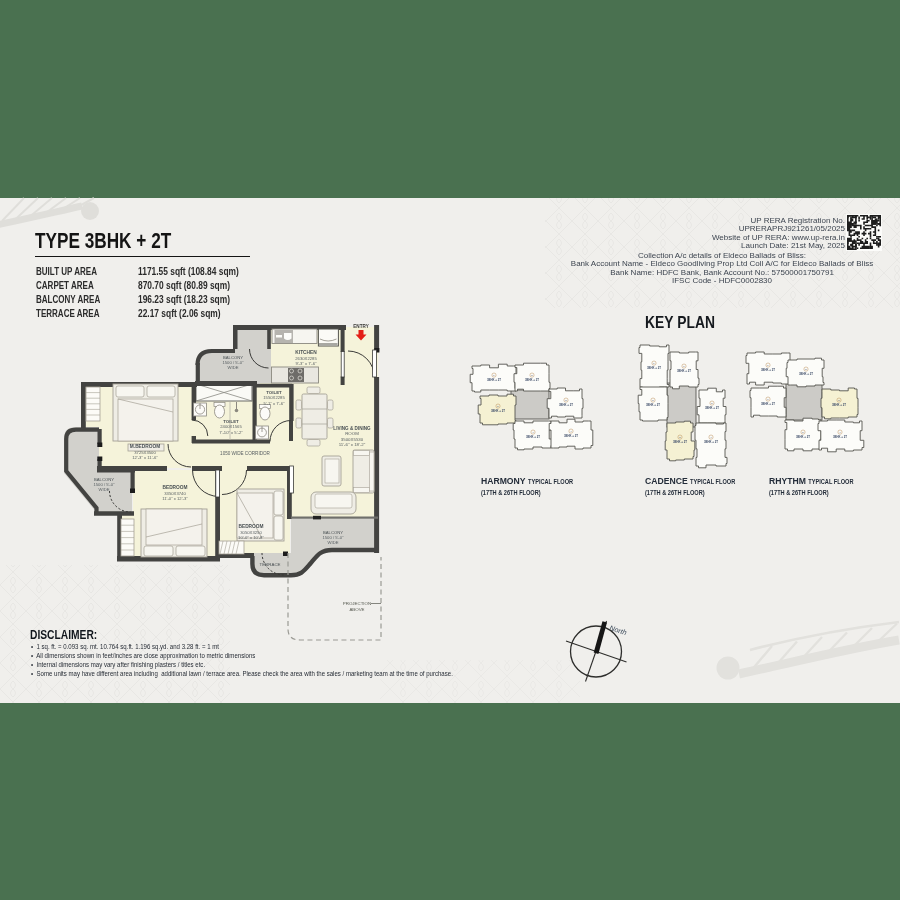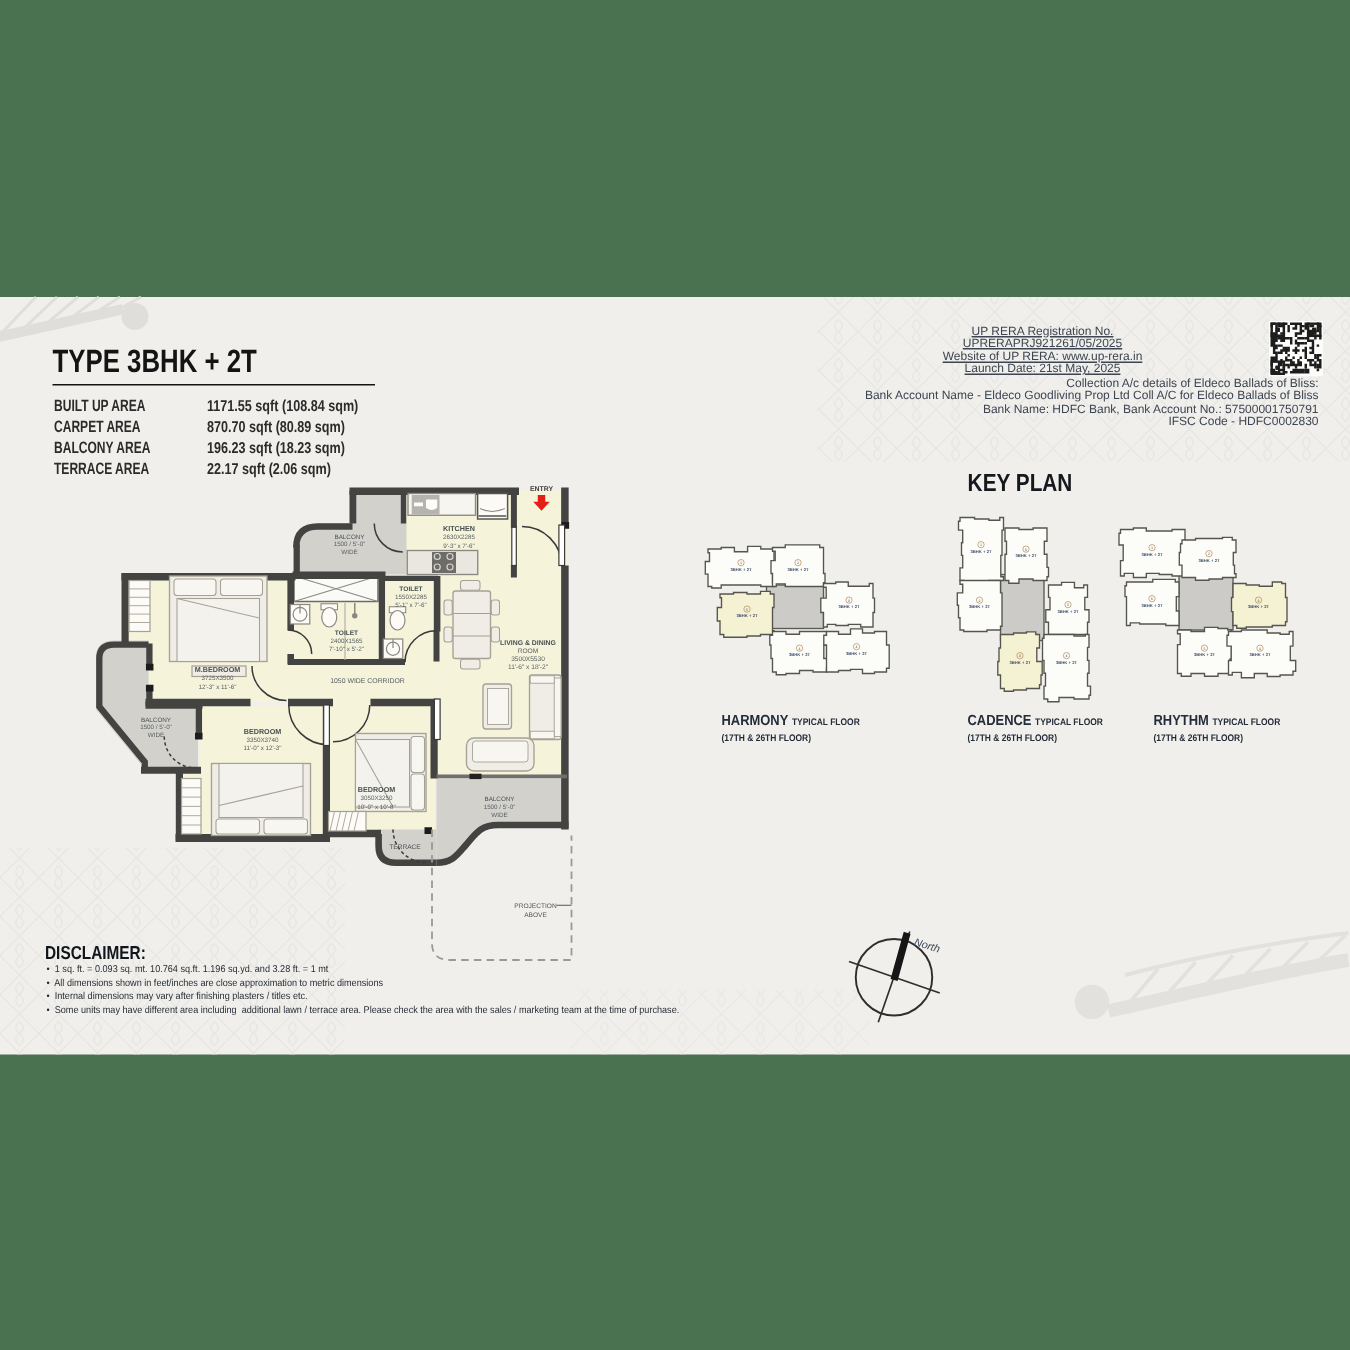--- a/index.html
+++ b/index.html
@@ -52,24 +52,24 @@
 
 <div class="abs" style="left:35px;top:229px;font-size:21.5px;font-weight:bold;color:#141414;transform:scaleX(0.80);transform-origin:left top;white-space:nowrap;">TYPE 3BHK + 2T</div>
 
 <div class="abs" style="left:35px;top:255.7px;width:215px;height:1.7px;background:#141414;"></div>
 
 <div class="abs" style="left:36px;top:264px;font-size:11px;color:#2b2b2b;line-height:14.1px;font-weight:bold;transform:scaleX(0.73);transform-origin:left top;white-space:nowrap;">
 BUILT UP AREA<br>CARPET AREA<br>BALCONY AREA<br>TERRACE AREA</div>
 <div class="abs" style="left:138px;top:264px;font-size:10.5px;color:#2b2b2b;line-height:14.1px;font-weight:bold;transform:scaleX(0.80);transform-origin:left top;white-space:nowrap;">
 1171.55 sqft (108.84 sqm)<br>870.70 sqft (80.89 sqm)<br>196.23 sqft (18.23 sqm)<br>22.17 sqft (2.06 sqm)</div>
 
-<div class="abs" style="left:545px;top:216.5px;width:300px;text-align:center;font-size:8px;line-height:8.5px;color:#3d4550;text-decoration:underline;">
+<div class="abs" style="left:545px;top:216.5px;width:300px;text-align:right;font-size:8px;line-height:8.5px;color:#3d4550;">
 UP RERA Registration No.<br>UPRERAPRJ921261/05/2025<br>Website of UP RERA: www.up-rera.in<br>Launch Date: 21st May, 2025</div>
 
-<div class="abs" style="left:565px;top:251.5px;width:314px;text-align:right;font-size:8px;line-height:8.6px;color:#3d4550;">
+<div class="abs" style="left:565px;top:251.5px;width:314px;text-align:center;font-size:8px;line-height:8.6px;color:#3d4550;">
 Collection A/c details of Eldeco Ballads of Bliss:<br>Bank Account Name - Eldeco Goodliving Prop Ltd Coll A/C for Eldeco Ballads of Bliss<br>Bank Name: HDFC Bank, Bank Account No.: 57500001750791<br>IFSC Code - HDFC0002830</div>
 
 <svg class="abs" style="left:846px;top:214px" width="36" height="37" viewBox="0 0 36 37">
 <rect x="0" y="0" width="36" height="37" fill="#fcfcfa"></rect>
 <path d="M1.0 1.0h1.62v1.62h-1.62zM2.6 1.0h1.62v1.62h-1.62zM5.9 1.0h1.62v1.62h-1.62zM9.1 1.0h1.62v1.62h-1.62zM10.7 1.0h1.62v1.62h-1.62zM14.0 1.0h1.62v1.62h-1.62zM15.6 1.0h1.62v1.62h-1.62zM17.2 1.0h1.62v1.62h-1.62zM18.8 1.0h1.62v1.62h-1.62zM20.4 1.0h1.62v1.62h-1.62zM23.7 1.0h1.62v1.62h-1.62zM25.3 1.0h1.62v1.62h-1.62zM31.8 1.0h1.62v1.62h-1.62zM1.0 2.6h1.62v1.62h-1.62zM4.2 2.6h1.62v1.62h-1.62zM5.9 2.6h1.62v1.62h-1.62zM7.5 2.6h1.62v1.62h-1.62zM9.1 2.6h1.62v1.62h-1.62zM12.3 2.6h1.62v1.62h-1.62zM17.2 2.6h1.62v1.62h-1.62zM20.4 2.6h1.62v1.62h-1.62zM22.0 2.6h1.62v1.62h-1.62zM23.7 2.6h1.62v1.62h-1.62zM26.9 2.6h1.62v1.62h-1.62zM28.5 2.6h1.62v1.62h-1.62zM31.8 2.6h1.62v1.62h-1.62zM33.4 2.6h1.62v1.62h-1.62zM4.2 4.2h1.62v1.62h-1.62zM12.3 4.2h1.62v1.62h-1.62zM15.6 4.2h1.62v1.62h-1.62zM17.2 4.2h1.62v1.62h-1.62zM20.4 4.2h1.62v1.62h-1.62zM23.7 4.2h1.62v1.62h-1.62zM31.8 4.2h1.62v1.62h-1.62zM4.2 5.9h1.62v1.62h-1.62zM12.3 5.9h1.62v1.62h-1.62zM20.4 5.9h1.62v1.62h-1.62zM22.0 5.9h1.62v1.62h-1.62zM25.3 5.9h1.62v1.62h-1.62zM26.9 5.9h1.62v1.62h-1.62zM28.5 5.9h1.62v1.62h-1.62zM30.1 5.9h1.62v1.62h-1.62zM31.8 5.9h1.62v1.62h-1.62zM1.0 7.5h1.62v1.62h-1.62zM2.6 7.5h1.62v1.62h-1.62zM4.2 7.5h1.62v1.62h-1.62zM7.5 7.5h1.62v1.62h-1.62zM9.1 7.5h1.62v1.62h-1.62zM17.2 7.5h1.62v1.62h-1.62zM18.8 7.5h1.62v1.62h-1.62zM20.4 7.5h1.62v1.62h-1.62zM25.3 7.5h1.62v1.62h-1.62zM26.9 7.5h1.62v1.62h-1.62zM28.5 7.5h1.62v1.62h-1.62zM30.1 7.5h1.62v1.62h-1.62zM1.0 9.1h1.62v1.62h-1.62zM2.6 9.1h1.62v1.62h-1.62zM4.2 9.1h1.62v1.62h-1.62zM5.9 9.1h1.62v1.62h-1.62zM17.2 9.1h1.62v1.62h-1.62zM25.3 9.1h1.62v1.62h-1.62zM26.9 9.1h1.62v1.62h-1.62zM28.5 9.1h1.62v1.62h-1.62zM31.8 9.1h1.62v1.62h-1.62zM33.4 9.1h1.62v1.62h-1.62zM1.0 10.7h1.62v1.62h-1.62zM2.6 10.7h1.62v1.62h-1.62zM4.2 10.7h1.62v1.62h-1.62zM5.9 10.7h1.62v1.62h-1.62zM7.5 10.7h1.62v1.62h-1.62zM9.1 10.7h1.62v1.62h-1.62zM10.7 10.7h1.62v1.62h-1.62zM12.3 10.7h1.62v1.62h-1.62zM14.0 10.7h1.62v1.62h-1.62zM18.8 10.7h1.62v1.62h-1.62zM20.4 10.7h1.62v1.62h-1.62zM22.0 10.7h1.62v1.62h-1.62zM23.7 10.7h1.62v1.62h-1.62zM25.3 10.7h1.62v1.62h-1.62zM30.1 10.7h1.62v1.62h-1.62zM33.4 10.7h1.62v1.62h-1.62zM1.0 12.3h1.62v1.62h-1.62zM2.6 12.3h1.62v1.62h-1.62zM4.2 12.3h1.62v1.62h-1.62zM7.5 12.3h1.62v1.62h-1.62zM9.1 12.3h1.62v1.62h-1.62zM14.0 12.3h1.62v1.62h-1.62zM17.2 12.3h1.62v1.62h-1.62zM25.3 12.3h1.62v1.62h-1.62zM26.9 12.3h1.62v1.62h-1.62zM28.5 12.3h1.62v1.62h-1.62zM1.0 14.0h1.62v1.62h-1.62zM2.6 14.0h1.62v1.62h-1.62zM14.0 14.0h1.62v1.62h-1.62zM17.2 14.0h1.62v1.62h-1.62zM18.8 14.0h1.62v1.62h-1.62zM20.4 14.0h1.62v1.62h-1.62zM22.0 14.0h1.62v1.62h-1.62zM23.7 14.0h1.62v1.62h-1.62zM28.5 14.0h1.62v1.62h-1.62zM1.0 15.6h1.62v1.62h-1.62zM2.6 15.6h1.62v1.62h-1.62zM4.2 15.6h1.62v1.62h-1.62zM5.9 15.6h1.62v1.62h-1.62zM7.5 15.6h1.62v1.62h-1.62zM18.8 15.6h1.62v1.62h-1.62zM28.5 15.6h1.62v1.62h-1.62zM31.8 15.6h1.62v1.62h-1.62zM2.6 17.2h1.62v1.62h-1.62zM4.2 17.2h1.62v1.62h-1.62zM9.1 17.2h1.62v1.62h-1.62zM10.7 17.2h1.62v1.62h-1.62zM12.3 17.2h1.62v1.62h-1.62zM17.2 17.2h1.62v1.62h-1.62zM23.7 17.2h1.62v1.62h-1.62zM26.9 17.2h1.62v1.62h-1.62zM28.5 17.2h1.62v1.62h-1.62zM2.6 18.8h1.62v1.62h-1.62zM7.5 18.8h1.62v1.62h-1.62zM9.1 18.8h1.62v1.62h-1.62zM10.7 18.8h1.62v1.62h-1.62zM12.3 18.8h1.62v1.62h-1.62zM15.6 18.8h1.62v1.62h-1.62zM17.2 18.8h1.62v1.62h-1.62zM18.8 18.8h1.62v1.62h-1.62zM22.0 18.8h1.62v1.62h-1.62zM23.7 18.8h1.62v1.62h-1.62zM28.5 18.8h1.62v1.62h-1.62zM2.6 20.4h1.62v1.62h-1.62zM4.2 20.4h1.62v1.62h-1.62zM5.9 20.4h1.62v1.62h-1.62zM7.5 20.4h1.62v1.62h-1.62zM10.7 20.4h1.62v1.62h-1.62zM17.2 20.4h1.62v1.62h-1.62zM23.7 20.4h1.62v1.62h-1.62zM26.9 20.4h1.62v1.62h-1.62zM28.5 20.4h1.62v1.62h-1.62zM4.2 22.0h1.62v1.62h-1.62zM12.3 22.0h1.62v1.62h-1.62zM23.7 22.0h1.62v1.62h-1.62zM30.1 22.0h1.62v1.62h-1.62zM31.8 22.0h1.62v1.62h-1.62zM33.4 22.0h1.62v1.62h-1.62zM1.0 23.7h1.62v1.62h-1.62zM2.6 23.7h1.62v1.62h-1.62zM4.2 23.7h1.62v1.62h-1.62zM10.7 23.7h1.62v1.62h-1.62zM15.6 23.7h1.62v1.62h-1.62zM20.4 23.7h1.62v1.62h-1.62zM23.7 23.7h1.62v1.62h-1.62zM30.1 23.7h1.62v1.62h-1.62zM31.8 23.7h1.62v1.62h-1.62zM1.0 25.3h1.62v1.62h-1.62zM2.6 25.3h1.62v1.62h-1.62zM4.2 25.3h1.62v1.62h-1.62zM7.5 25.3h1.62v1.62h-1.62zM10.7 25.3h1.62v1.62h-1.62zM12.3 25.3h1.62v1.62h-1.62zM14.0 25.3h1.62v1.62h-1.62zM18.8 25.3h1.62v1.62h-1.62zM25.3 25.3h1.62v1.62h-1.62zM26.9 25.3h1.62v1.62h-1.62zM28.5 25.3h1.62v1.62h-1.62zM31.8 25.3h1.62v1.62h-1.62zM33.4 25.3h1.62v1.62h-1.62zM1.0 26.9h1.62v1.62h-1.62zM5.9 26.9h1.62v1.62h-1.62zM7.5 26.9h1.62v1.62h-1.62zM14.0 26.9h1.62v1.62h-1.62zM15.6 26.9h1.62v1.62h-1.62zM18.8 26.9h1.62v1.62h-1.62zM20.4 26.9h1.62v1.62h-1.62zM26.9 26.9h1.62v1.62h-1.62zM30.1 26.9h1.62v1.62h-1.62zM33.4 26.9h1.62v1.62h-1.62zM1.0 28.5h1.62v1.62h-1.62zM5.9 28.5h1.62v1.62h-1.62zM7.5 28.5h1.62v1.62h-1.62zM10.7 28.5h1.62v1.62h-1.62zM12.3 28.5h1.62v1.62h-1.62zM14.0 28.5h1.62v1.62h-1.62zM15.6 28.5h1.62v1.62h-1.62zM17.2 28.5h1.62v1.62h-1.62zM18.8 28.5h1.62v1.62h-1.62zM20.4 28.5h1.62v1.62h-1.62zM23.7 28.5h1.62v1.62h-1.62zM26.9 28.5h1.62v1.62h-1.62zM28.5 28.5h1.62v1.62h-1.62zM30.1 28.5h1.62v1.62h-1.62zM31.8 28.5h1.62v1.62h-1.62zM33.4 28.5h1.62v1.62h-1.62zM4.2 30.1h1.62v1.62h-1.62zM9.1 30.1h1.62v1.62h-1.62zM12.3 30.1h1.62v1.62h-1.62zM17.2 30.1h1.62v1.62h-1.62zM23.7 30.1h1.62v1.62h-1.62zM30.1 30.1h1.62v1.62h-1.62zM31.8 30.1h1.62v1.62h-1.62zM33.4 30.1h1.62v1.62h-1.62zM1.0 31.8h1.62v1.62h-1.62zM2.6 31.8h1.62v1.62h-1.62zM5.9 31.8h1.62v1.62h-1.62zM7.5 31.8h1.62v1.62h-1.62zM9.1 31.8h1.62v1.62h-1.62zM15.6 31.8h1.62v1.62h-1.62zM17.2 31.8h1.62v1.62h-1.62zM18.8 31.8h1.62v1.62h-1.62zM20.4 31.8h1.62v1.62h-1.62zM22.0 31.8h1.62v1.62h-1.62zM23.7 31.8h1.62v1.62h-1.62zM25.3 31.8h1.62v1.62h-1.62zM31.8 31.8h1.62v1.62h-1.62zM1.0 33.4h1.62v1.62h-1.62zM2.6 33.4h1.62v1.62h-1.62zM4.2 33.4h1.62v1.62h-1.62zM5.9 33.4h1.62v1.62h-1.62zM10.7 33.4h1.62v1.62h-1.62zM14.0 33.4h1.62v1.62h-1.62zM15.6 33.4h1.62v1.62h-1.62zM17.2 33.4h1.62v1.62h-1.62zM18.8 33.4h1.62v1.62h-1.62zM20.4 33.4h1.62v1.62h-1.62zM22.0 33.4h1.62v1.62h-1.62zM23.7 33.4h1.62v1.62h-1.62zM25.3 33.4h1.62v1.62h-1.62z" fill="#1d1d1d"></path>
     <rect x="1.8" y="1.8" width="8.1" height="8.1" fill="none" stroke="#1d1d1d" stroke-width="1.62"></rect>
     <rect x="4.4" y="4.4" width="2.9" height="2.9" fill="#1d1d1d"></rect>
     <rect x="26.1" y="1.8" width="8.1" height="8.1" fill="none" stroke="#1d1d1d" stroke-width="1.62"></rect>
     <rect x="28.7" y="4.4" width="2.9" height="2.9" fill="#1d1d1d"></rect>
     <rect x="1.8" y="27.1" width="8.1" height="8.1" fill="none" stroke="#1d1d1d" stroke-width="1.62"></rect>

